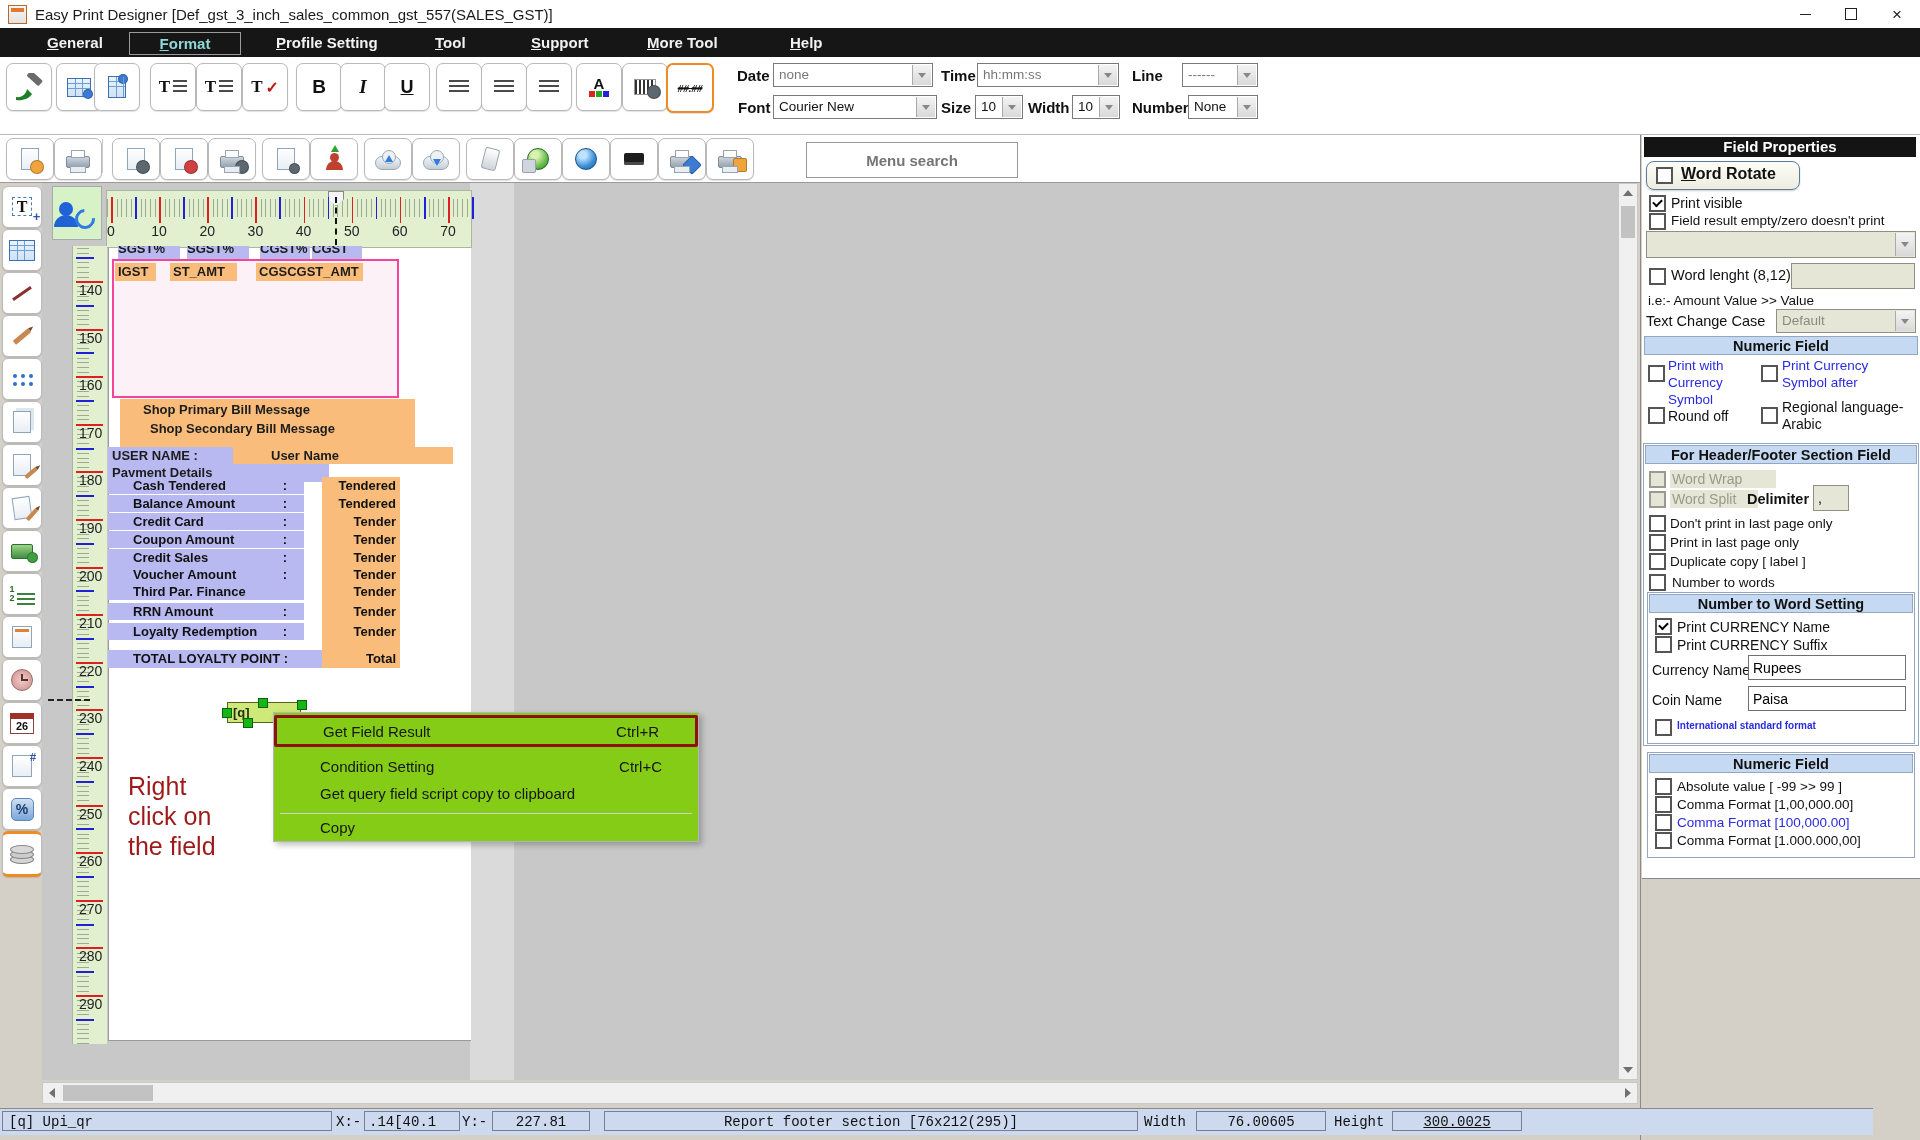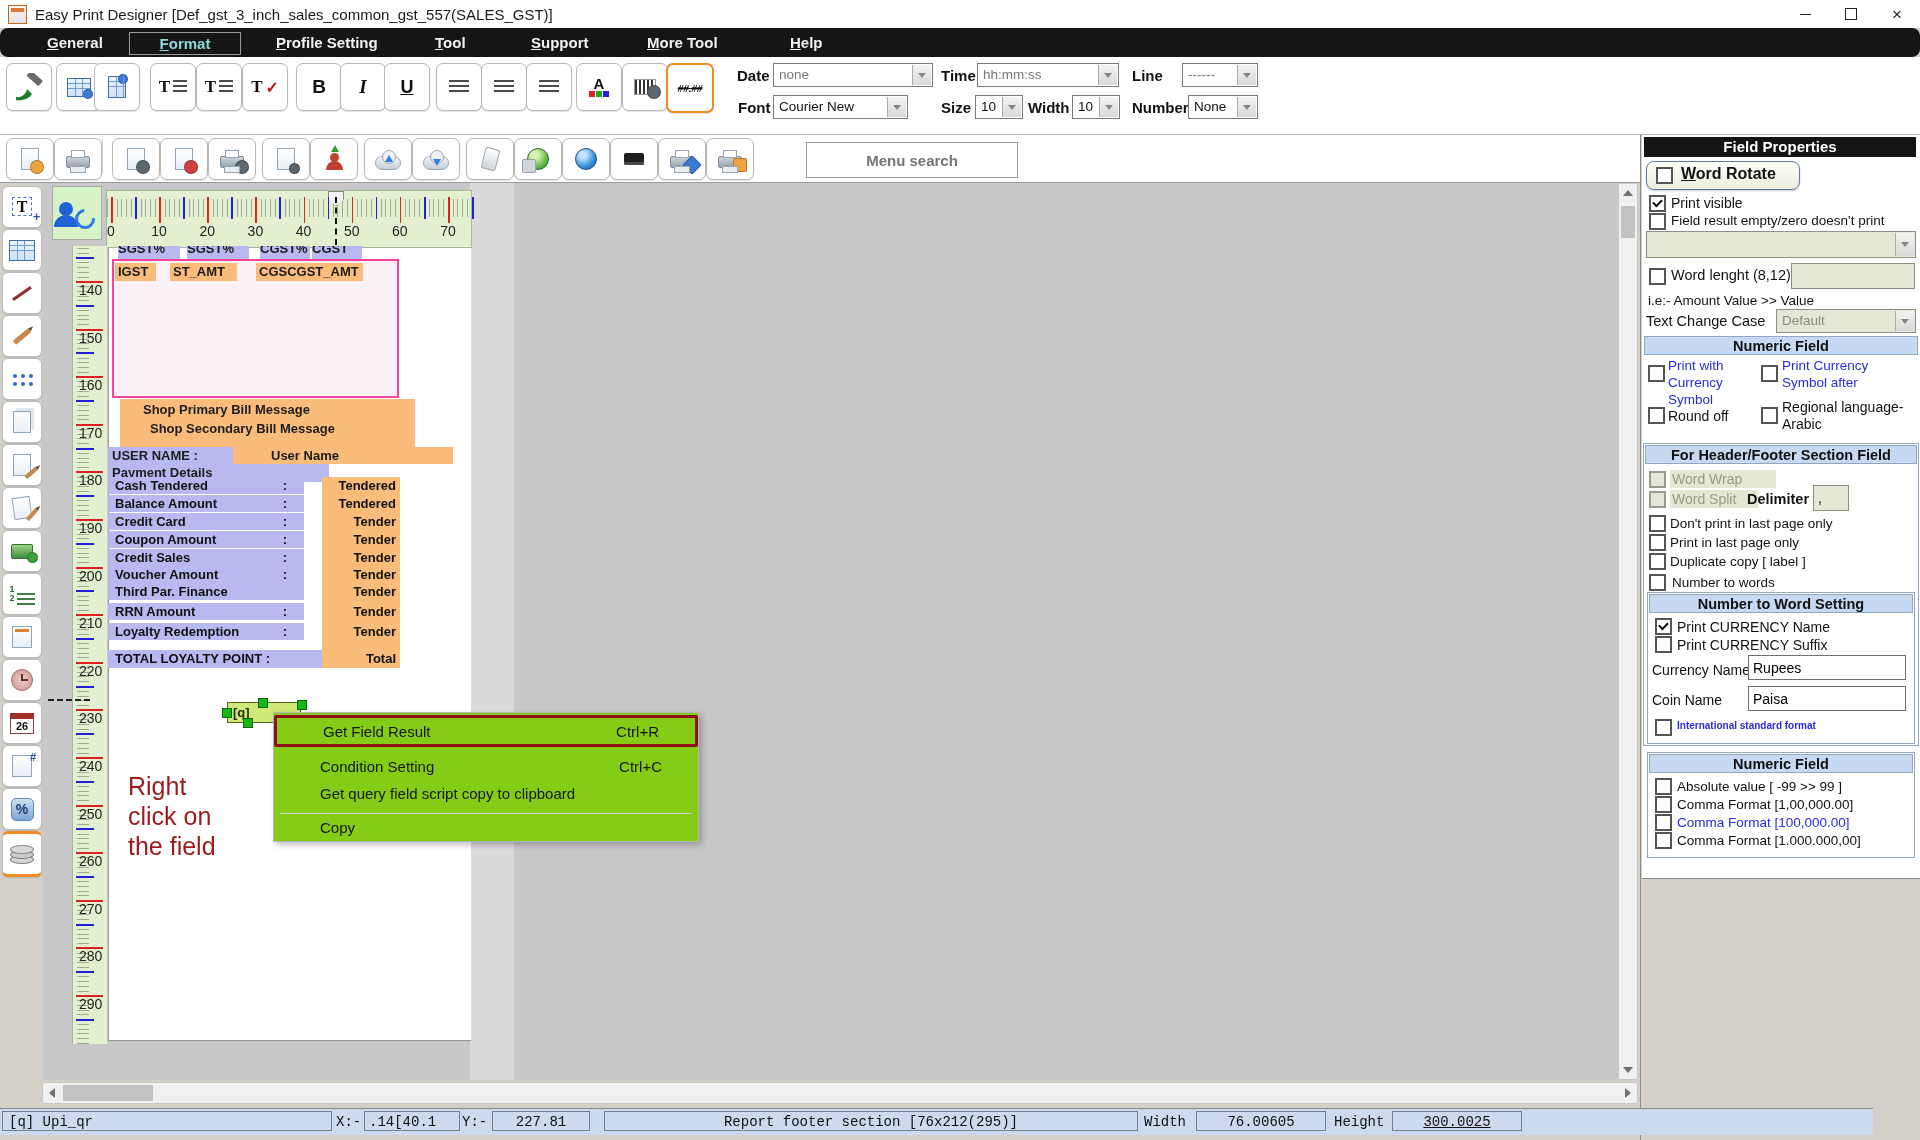--- a/index.html
+++ b/index.html
@@ -9,21 +9,21 @@
   
   .titlebar{left:0;top:0;width:1920px;height:28px;background:#fff;display:flex;align-items:center;}
   .appicon{width:17px;height:17px;margin:0 8px 0 8px;background:linear-gradient(#f6f6f6,#e2e2e2);border:1px solid #c06820;position:relative;}
   .appicon::before{content:"";position:absolute;left:2px;top:2px;right:2px;height:4px;background:#e07830;}
   .title-text{font-size:15px;color:#1a1a1a;}
   .winbtns{position:absolute;right:0;top:0;height:28px;display:flex;}
   .wb{width:46px;height:28px;display:flex;align-items:center;justify-content:center;}
   .g-min{width:11px;height:1px;background:#222;}
   .g-max{width:10px;height:10px;border:1px solid #222;}
   .g-close{font-size:17px;line-height:1;color:#222;}
-  .menubar{left:0;top:28px;width:1920px;height:29px;background:#161616;border-radius:8px;}
+  .menubar{left:0;top:28px;width:1920px;height:29px;background:#161616;}
   .menu-item{position:absolute;top:4px;height:21px;line-height:21px;color:#f2f2f2;font-weight:bold;font-size:15px;}
   .menu-item.active{border:1px solid #9a9a9a;color:#8fd8d8;text-align:center;}
   .menu-item u{text-decoration:underline;}
   
   .toolbar1{left:0;top:57px;width:1920px;height:77px;background:#fff;border-bottom:1px solid #b8b8b8;}
   .toolbar2{left:0;top:135px;width:1640px;height:47px;background:#fff;border-bottom:1px solid #9a9a9a;}
   .tbtn{position:absolute;width:44px;height:46px;background:#fff;border:1px solid #b9b9b9;border-radius:7px;
         display:flex;align-items:center;justify-content:center;box-shadow:0 1px 1px rgba(0,0,0,.12);}
   .tbtn.sel{border:2px solid #f08a24;}
   .tb2{height:40px;width:46px;}
@@ -66,21 +66,21 @@
   .vtick.red{background:#e02020;width:27px;}
   .vtick.blue{background:#2020d8;width:18px;}
   .vnum{position:absolute;left:6px;width:24px;text-align:left;font-size:14px;color:#222;transform:translateY(-50%);}
   
   .fld{position:absolute;font-weight:bold;font-size:13px;color:#1c1c1c;white-space:nowrap;}
   .purple{background:#b9b9f2;}
   .orange{background:#f9bc7b;}
   .clip-row{overflow:hidden;}
   .clip-row span{display:block;margin-top:-5px;}
   .pinkbox{left:112px;top:259px;width:283px;height:135px;background:#fdf1f8;border:2px solid #f5449a;}
-  .pay-label{position:absolute;left:108px;width:196px;height:17px;background:#b9b9f2;font-weight:bold;font-size:13px;padding-left:7px;box-sizing:border-box;line-height:17px;}
+  .pay-label{position:absolute;left:108px;width:196px;height:17px;background:#b9b9f2;font-weight:bold;font-size:13px;padding-left:25px;box-sizing:border-box;line-height:17px;}
   .pay-colon{position:absolute;right:17px;top:0;}
   .orange-col{left:322px;top:477px;width:78px;height:191px;background:#f9bc7b;}
   .pay-val{position:absolute;left:322px;width:74px;height:17px;text-align:right;font-weight:bold;font-size:13px;line-height:17px;}
   .dashmark{left:48px;top:699px;width:42px;height:0;border-top:2px dashed #222;}
   .qfield{left:227px;top:702px;width:74px;height:21px;background:#cfe87a;border:1px solid #56651c;
           font-weight:bold;font-size:13px;line-height:20px;padding-left:5px;box-sizing:border-box;color:#20320a;}
   .handle{position:absolute;width:8px;height:8px;background:#17b617;border:1px solid #0a650a;}
   
   .ctxmenu{left:273px;top:712px;width:424px;height:128px;background:#84cc16;border:1px solid #b5b5b5;
            box-shadow:3px 3px 6px rgba(0,0,0,.25);z-index:50;}
@@ -304,21 +304,21 @@
         </span>
     </div>
     <span class="ctl-label" style="left:1132px;top:10px;">Line</span>
     <div class="dd" style="left:1182px;top:6px;width:76px;">
       <span class="val">------</span>
       <span class="ddbtn">
           <span class="tri"></span>
         </span>
     </div>
     <span class="ctl-label" style="left:738px;top:42px;">Font</span>
-    <div class="dd" style="left:773px;top:38px;width:135px;">
+    <div class="dd" style="left:773px;top:38px;width:164px;">
       <span class="val dark">Courier New</span>
       <span class="ddbtn">
           <span class="tri"></span>
         </span>
     </div>
     <span class="ctl-label" style="left:941px;top:42px;">Size</span>
     <div class="dd" style="left:975px;top:38px;width:48px;">
       <span class="val dark">10</span>
       <span class="ddbtn">
           <span class="tri"></span>

